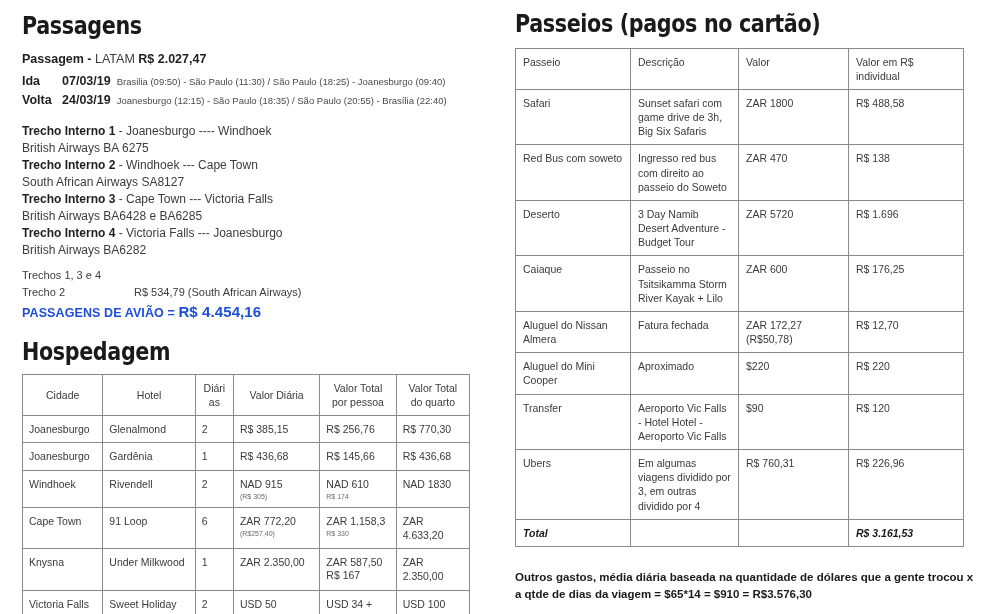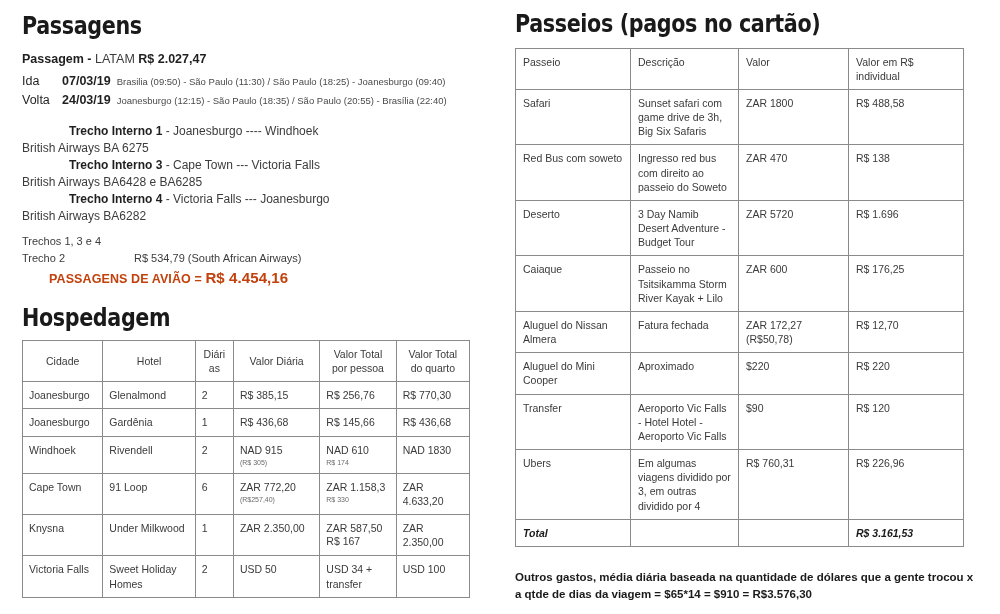--- a/index.html
+++ b/index.html
@@ -57,21 +57,21 @@
   .pass-line .norm { font-weight: normal; color: #3a3a3a; }
 
   .leg-row {
     display: flex;
     align-items: baseline;
     font-size: 12px;
     line-height: 1.5;
     margin-bottom: 1px;
   }
   .leg-label {
-    font-weight: normal;
+    font-weight: bold;
     width: 40px;
     flex: none;
     color: #1f1f1f;
     font-size: 12.5px;
   }
   .leg-date {
     font-weight: bold;
     font-size: 12.5px;
     color: #1f1f1f;
     margin-right: 6px;
@@ -83,39 +83,38 @@
   }
 
   .spacer-10 { height: 12px; }
   .spacer-6 { height: 8px; }
 
   .trecho {
     font-size: 12px;
     line-height: 1.42;
     color: #3c3c3c;
   }
-  .trecho b { color: #1f1f1f; margin-left: 47px; }
+  .trecho b { color: #1f1f1f; }
   .trecho .airline { color: #3c3c3c; }
 
   .totals-line {
     display: flex;
     font-size: 11px;
     color: #3c3c3c;
     line-height: 1.5;
   }
   .totals-line .t-label { width: 112px; flex: none; }
   .totals-line .t-val { }
 
   .grand-pass {
     font-size: 12.5px;
     font-weight: bold;
-    color: #c2410c;
+    color: #1d4ed8;
     margin-top: 3px;
     letter-spacing: 0.1px;
-    margin-left: 27px;
   }
   .grand-pass .big { font-size: 15px; }
 
   table.grid {
     border-collapse: collapse;
     width: 100%;
     table-layout: fixed;
   }
   table.grid th, table.grid td {
     border: 1px solid #8a8a8a;
@@ -202,20 +201,24 @@
       <span class="leg-label">Volta</span>
       <span class="leg-date">24/03/19</span>
       <span class="leg-detail">Joanesburgo (12:15) - São Paulo (18:35) / São Paulo (20:55) - Brasília (22:40)</span>
     </div>
 
     <div class="spacer-10"></div>
 
     <div class="trecho">
       <div><b>Trecho Interno 1</b><span> - Joanesburgo  ----  Windhoek</span></div>
       <div class="airline">British Airways BA 6275</div>
+    </div>
+    <div class="trecho">
+      <div><b>Trecho Interno 2</b><span> - Windhoek --- Cape Town</span></div>
+      <div class="airline">South African Airways SA8127</div>
     </div>
     <div class="trecho">
       <div><b>Trecho Interno 3</b><span> - Cape Town --- Victoria Falls</span></div>
       <div class="airline">British Airways BA6428 e BA6285</div>
     </div>
     <div class="trecho">
       <div><b>Trecho Interno 4</b><span> - Victoria Falls --- Joanesburgo</span></div>
       <div class="airline">British Airways BA6282</div>
     </div>
 

